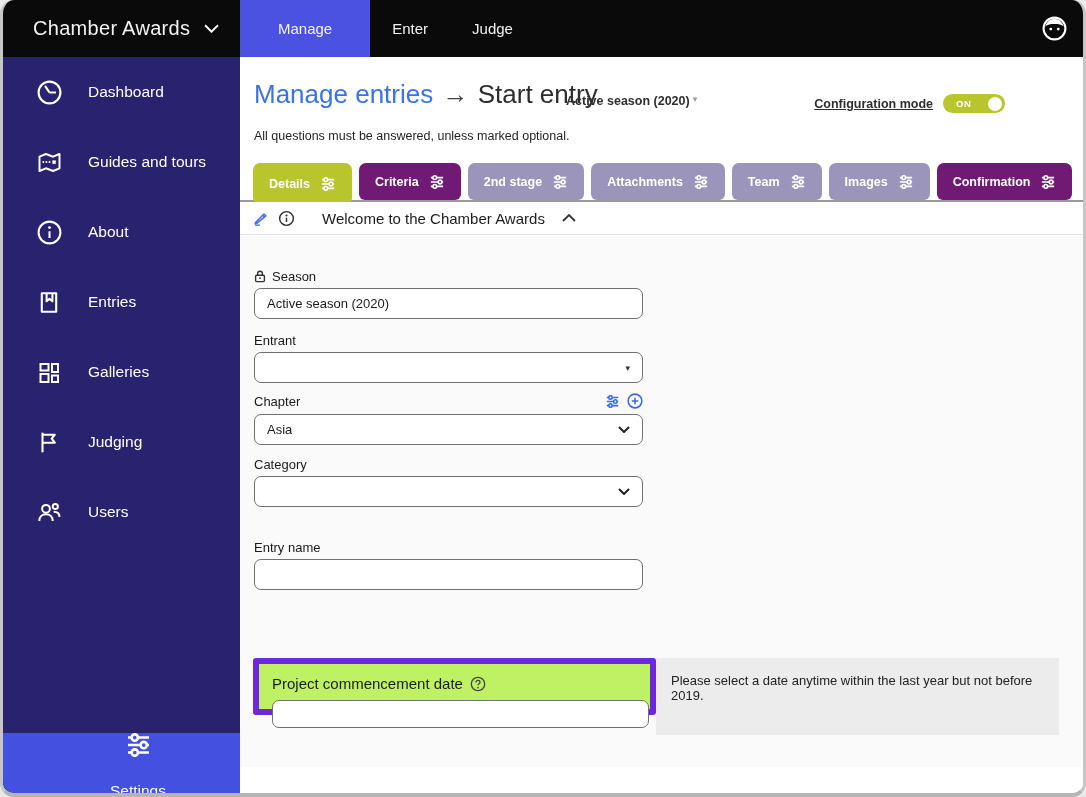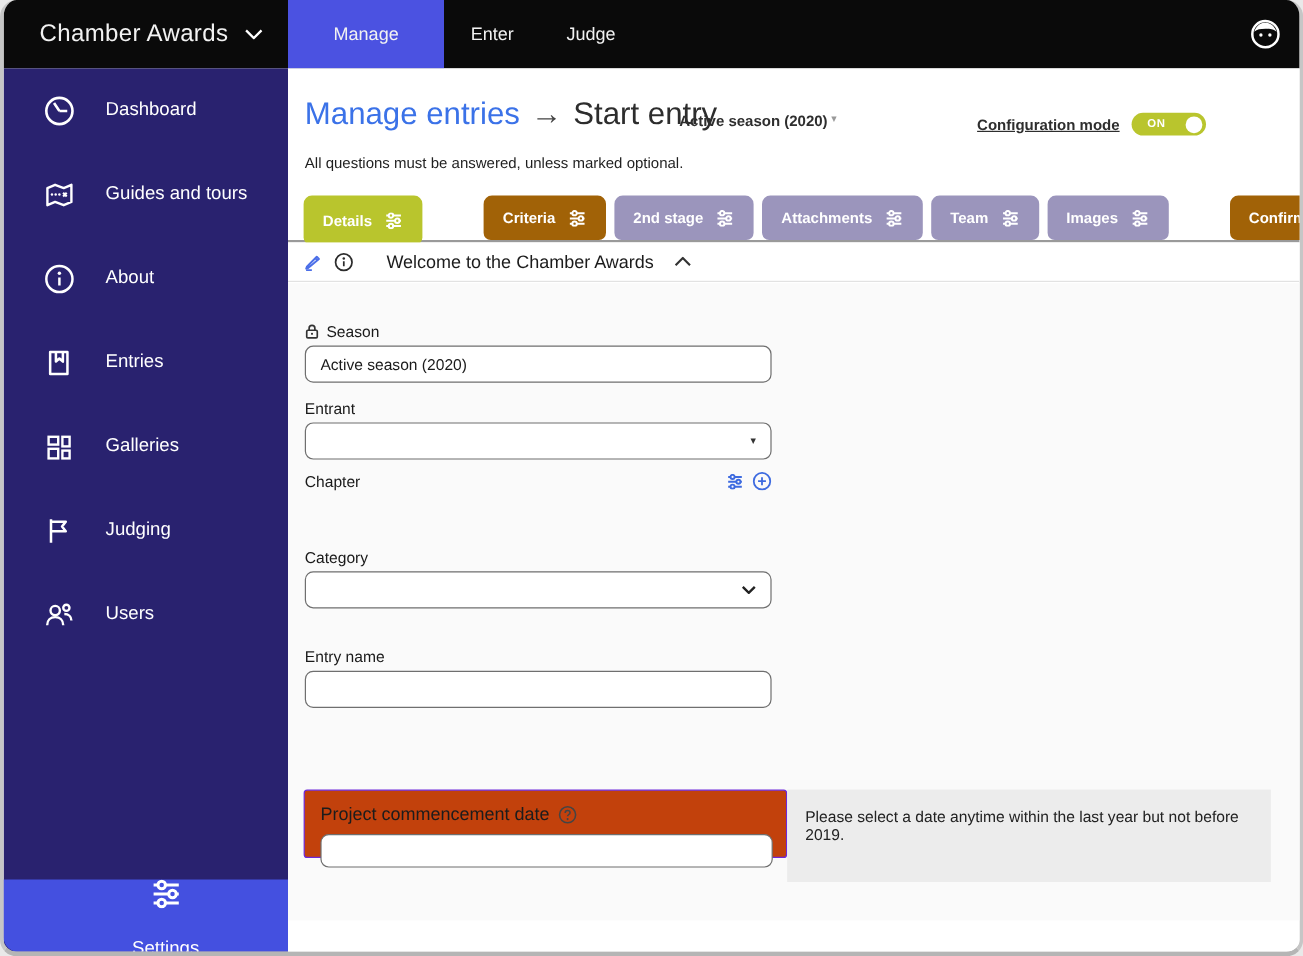--- a/index.html
+++ b/index.html
@@ -66,21 +66,21 @@
   .note { position: absolute; left: 14px; top: 72px; font-size: 12.5px; color: #1f1f1f; }
 
   
   .tabs { position: absolute; left: 13px; top: 106px; display: flex; align-items: flex-start; z-index: 2; }
   .tab {
     height: 37px; display: flex; align-items: center; gap: 10px;
     padding: 0 16px; margin-right: 7px; border-radius: 7px 7px 6px 6px;
     color: #fff; font-size: 12.5px; font-weight: 700; cursor: pointer; white-space: nowrap;
   }
   .tab.muted { background: #9b95bc; }
-  .tab.dark { background: #a16207; margin-left: 44px; }
+  .tab.dark { background: #701a75; }
   .tab.active { background: #b9c52d; height: 41px; position: relative; z-index: 3; }
   .tab .ticon { display: flex; }
 
   .tab-divider { position: absolute; left: 0; right: 0; top: 143px; height: 2px; background: #9a9a9a; z-index: 1; }
 
   
   .welcome {
     position: absolute; left: 0; right: 0; top: 145px; height: 33px;
     background: #fff; display: flex; align-items: center; gap: 9px; padding-left: 14px;
     border-bottom: 1px solid #e2e2e2; z-index: 2;
@@ -100,21 +100,21 @@
     background: #fff; border: 1px solid #6f6f6f; border-radius: 7px;
     font-size: 13px; color: #1a1a1a; padding: 0 12px;
     display: flex; align-items: center; justify-content: space-between;
   }
   .tbox .val { overflow: hidden; white-space: nowrap; }
   .tbox .combo-caret { font-size: 9px; color: #333; }
 
   
   .date-card {
     position: absolute; left: 13px; top: 601px; width: 403px; height: 57px;
-    background: #c2410c; border: 1px solid #6d28d9; border-radius: 3px; z-index: 2;
+    background: #bef264; border: 6px solid #6d28d9; border-radius: 3px; z-index: 2;
   }
   .date-card .dlabel { position: absolute; left: 13px; top: 11px; font-size: 15px; color: #1c1c1c; display: flex; align-items: center; gap: 7px; }
   .date-card .dinput {
     position: absolute; left: 13px; top: 36px; width: 377px; height: 28px;
     background: #fff; border: 1px solid #6f6f6f; border-radius: 7px;
   }
   .help-box {
     position: absolute; left: 416px; top: 601px; width: 403px; height: 77px;
     background: #ececec; font-size: 13px; color: #222; padding: 15px 16px 0 15px; z-index: 2;
   }
@@ -403,20 +403,28 @@
               <circle cx="6.5" cy="13" r="2.1"></circle>
             </svg>
           </span>
         <span style="color:#3e6be0">
             <svg width="16" height="16" viewBox="0 0 20 20" fill="none" stroke="currentColor" stroke-width="1.9">
               <circle cx="10" cy="10" r="8.6"></circle>
               <path d="M10 5.9v8.2M5.9 10h8.2"></path>
             </svg>
           </span>
       </span>
+    </div>
+    <div class="tbox" style="top:357px; z-index:2">
+      <span class="val">Asia</span>
+      <span style="color:#222">
+          <svg width="12" height="7" viewBox="0 0 12 7" fill="none" stroke="currentColor" stroke-width="2">
+            <path d="M1 1l5 5 5-5"></path>
+          </svg>
+        </span>
     </div>
 
     <div class="field-label" style="top:400px; z-index:2">
       <span>Category</span>
     </div>
     <div class="tbox" style="top:419px; z-index:2">
       <span class="val"></span>
       <span style="color:#222">
           <svg width="12" height="7" viewBox="0 0 12 7" fill="none" stroke="currentColor" stroke-width="2">
             <path d="M1 1l5 5 5-5"></path>

